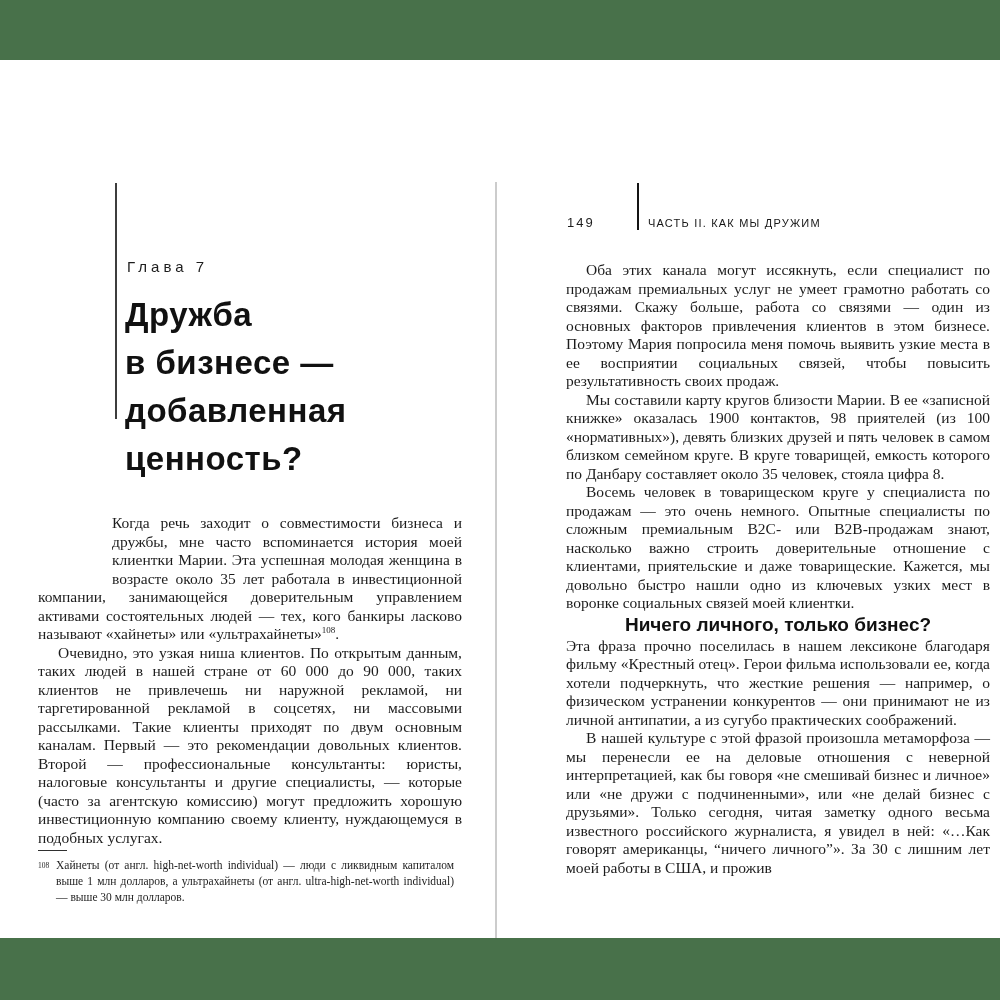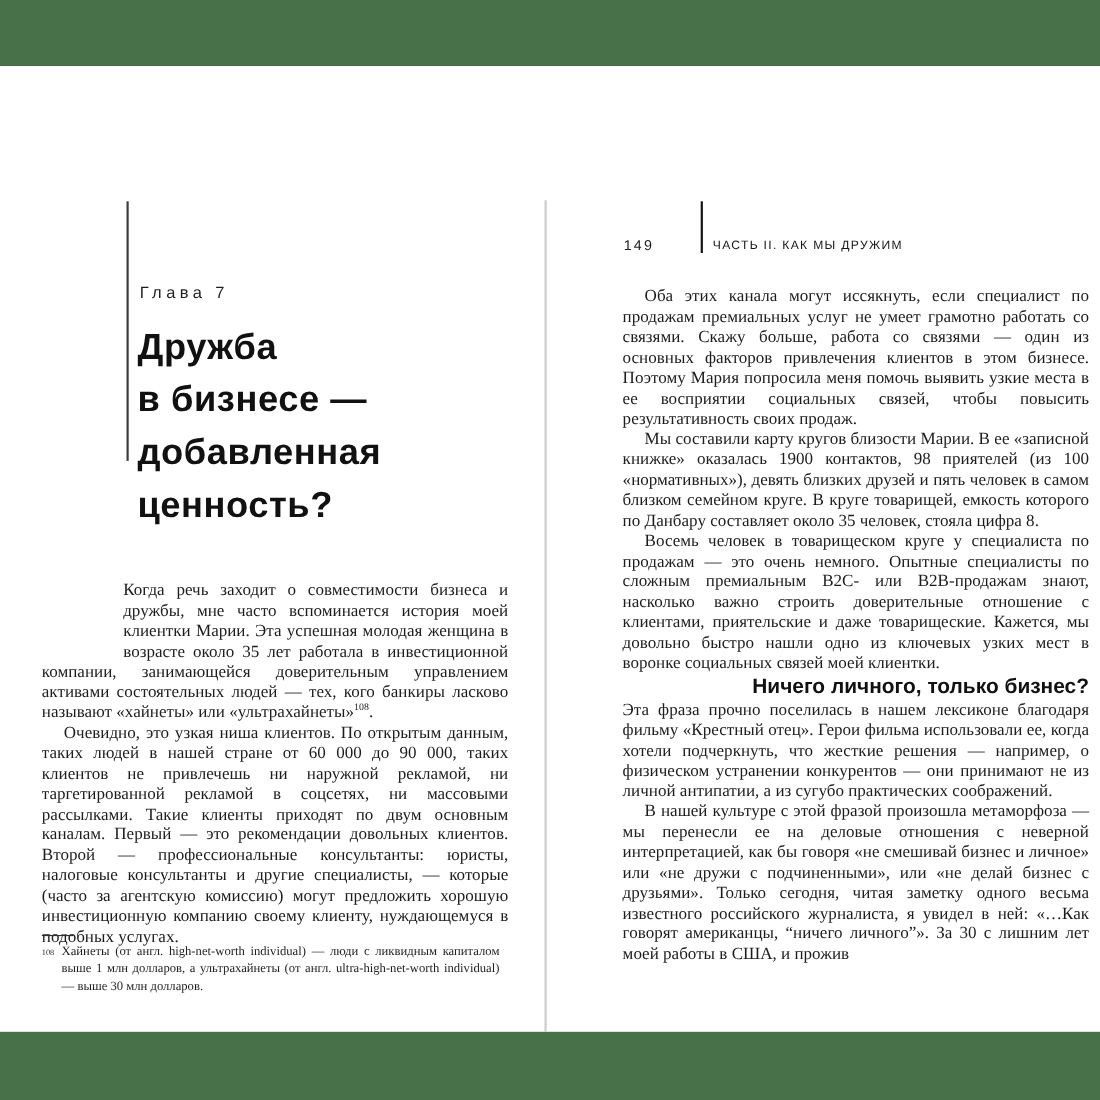--- a/index.html
+++ b/index.html
@@ -23,21 +23,21 @@
   }
   .chapter-title{
     position:absolute;left:87px;top:231px;
     font-family:"Liberation Sans", sans-serif;
     font-weight:bold;font-size:33px;line-height:48px;letter-spacing:0.5px;
     color:#111;white-space:pre-line;
   }
   .body-text{
     font-size:15.5px;line-height:18.5px;text-align:justify;color:#1c1c1c;
   }
-  .left-body{position:absolute;left:0;top:468px;width:424px;}
+  .left-body{position:absolute;left:0;top:454px;width:424px;}
   .body-text p{margin:0;}
   .body-text p.indent{text-indent:20px;}
   .first-spacer{float:left;width:74px;height:56px;}
   sup.fn-ref{font-size:9px;line-height:0;vertical-align:super;}
 
   .footnote{position:absolute;left:0;top:790px;width:416px;}
   .footnote-rule{width:29px;height:1px;background:#2f2f2f;margin:0 0 6px 0;}
   .footnote-row{display:flex;font-size:11.5px;line-height:16px;color:#1e1e1e;}
   .footnote-marker{flex:0 0 18px;font-size:7.5px;padding-top:1px;}
   .footnote-body{flex:1;text-align:justify;}
@@ -53,21 +53,21 @@
   .rp-bar{position:absolute;left:71px;top:0;width:2px;height:47px;background:#141414;}
   .rp-label{
     position:absolute;left:82px;bottom:1px;
     font-family:"Liberation Sans", sans-serif;font-weight:normal;
     font-size:11px;letter-spacing:1.2px;color:#161616;white-space:nowrap;
   }
   .right-body{position:absolute;left:0;top:201px;width:424px;}
   .subhead{
     font-family:"Liberation Sans", sans-serif;font-weight:bold;
     font-size:19px;line-height:24px;margin:22px 0 14px 0;
-    text-align:right;text-indent:0;color:#111;
+    text-align:center;text-indent:0;color:#111;
   }
 </style>
 </head>
 <body>
 
 <div class="band band-top" style="background: rgb(72, 113, 74);"></div>
 <div class="band band-bottom" style="background: rgb(72, 113, 74);"></div>
 <div class="page-divider" style="background: rgb(204, 204, 204);"></div>
 
 <div class="left-page">

